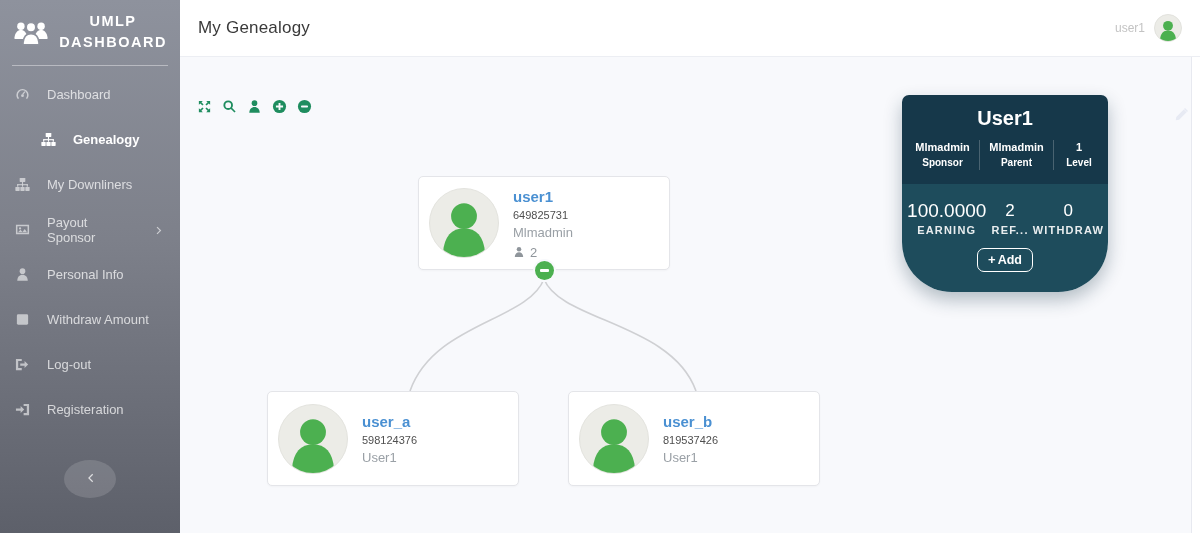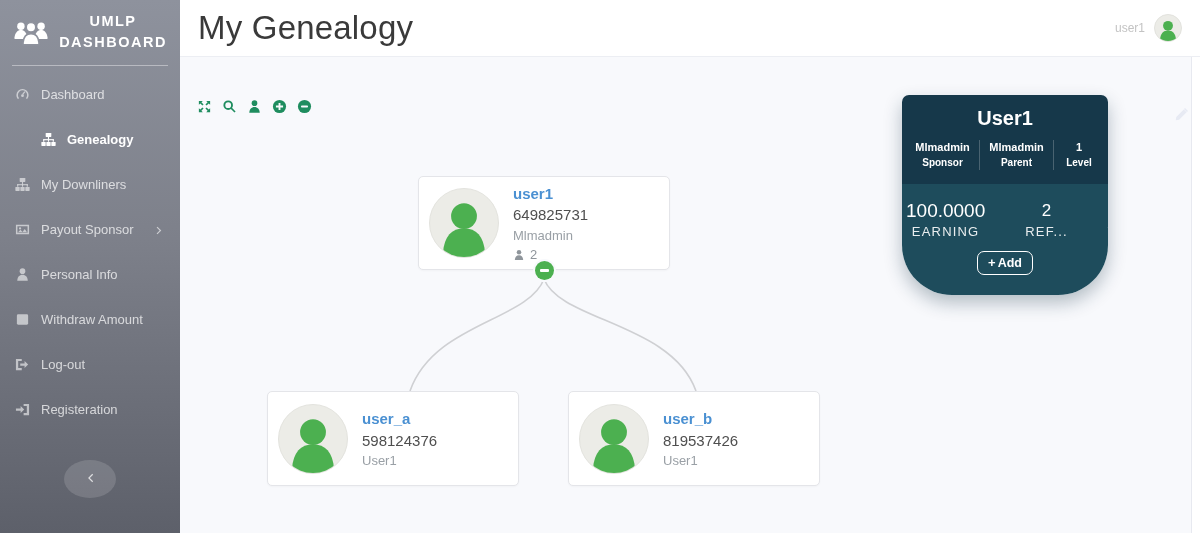--- a/index.html
+++ b/index.html
@@ -18,21 +18,21 @@
   }
   .logo-row { display:flex; align-items:center; gap:10px; padding:11px 12px 9px 14px; }
   .logo-ic { width:34px; height:28px; color:#fff; flex:none; }
   .logo-ic svg { width:100%; height:100%; fill:currentColor; }
   .logo-text {
     color:#fff; font-weight:bold; font-size:14.5px; line-height:1.45;
     letter-spacing:1.5px; text-align:center; width:112px;
   }
   .logo-divider { height:1px; background:rgba(255,255,255,0.4); margin:3px 12px 6px 12px; }
   .nav-item {
-    display:flex; align-items:center; gap:10px; height:45px; padding:0 14px;
+    display:flex; align-items:center; gap:16px; height:45px; padding:0 14px;
     color:rgba(255,255,255,0.72); font-size:13px; cursor:pointer;
   }
   .nav-item.active { color:#ffffff; font-weight:bold;padding-left:40px; }
   .nav-ic { width:17px; height:16px; display:inline-flex; align-items:center; justify-content:center; flex:none; opacity:.8; }
   .nav-item.active .nav-ic { opacity:1; }
   .nav-ic svg { width:15px; height:15px; fill:currentColor; }
   .nav-caret { margin-left:auto; width:12px; height:12px; opacity:.85; }
   .nav-caret svg { width:11px; height:11px; fill:currentColor; }
   .collapse-btn {
     position:absolute; left:64px; top:460px; width:52px; height:38px;
@@ -41,21 +41,21 @@
     color:rgba(255,255,255,0.75);
   }
   .collapse-btn svg { width:12px; height:12px; fill:currentColor; }
 
   
   .header {
     position:absolute; left:180px; top:0; width:1020px; height:57px;
     background:#fff; border-bottom:1px solid #eceef3;
     display:flex; align-items:center; padding:0 18px; z-index:4;
   }
-  .header-title { font-size:33px; color:#3a3a3a; letter-spacing:.2px; }
+  .header-title { font-size:17px; color:#3a3a3a; letter-spacing:.2px; }
   .header-user { margin-left:auto; display:flex; align-items:center; gap:9px; }
   .header-username { font-size:12px; color:#c3c3c3; }
   .avatar {
     border-radius:50%; background:#ecece7; border:1px solid #e3e3de;
     overflow:hidden; position:relative; flex:none;
   }
   .avatar svg { position:absolute; left:0; top:6%; width:100%; height:100%; fill:#4cb050; }
   .avatar-sm { width:28px; height:28px; }
 
   
@@ -76,21 +76,21 @@
   
   .node-card {
     position:absolute; width:252px; height:94px; background:#fff;
     border:1px solid #e4e5e9; border-radius:5px; cursor:pointer;
     box-shadow:0 1px 2px rgba(0,0,0,0.03);
     display:flex; align-items:center; padding:10px;
   }
   .node-avatar { width:70px; height:70px; }
   .node-text { margin-left:14px; line-height:1.35; padding-top:2px; }
   .node-username { color:#4a90d2; font-weight:bold; font-size:15px; text-decoration:none; display:block; }
-  .node-id { color:#4f4f4f; font-size:15px; margin-top:1px; }
+  .node-id { color:#4f4f4f; font-size:11px; margin-top:1px; }
   .node-sponsor { color:#9aa0a6; font-size:13px; margin-top:1px; }
   .node-count { display:flex; align-items:center; gap:5px; color:#8f959b; font-size:13px; margin-top:2px; }
   .node-count svg { width:12px; height:12px; fill:#8f959b; }
   .collapse-node {
     position:absolute; width:19px; height:19px; border-radius:50%;
     background:#4cb050; box-shadow:0 0 0 2px #f8f9fc; cursor:pointer;
     display:flex; align-items:center; justify-content:center;
   }
   .collapse-node::after { content:""; width:9px; height:2.4px; background:#fff; border-radius:1px; }
 
@@ -104,26 +104,26 @@
   .profile-avatar { width:146px; height:146px; margin:0 auto; background:#e6e8e1; border:none; }
   .profile-avatar svg { fill:#4cb050; }
   .profile-name { font-size:20px; font-weight:bold; margin:7px 0 10px; }
   .profile-info { display:flex; padding:0 4px 14px; }
   .pi-col { flex:1.35; padding:0 2px; }
   .pi-col:last-child { flex:0.9; border-left:1px solid rgba(255,255,255,0.22); }
   .pi-col:nth-child(2) { border-left:1px solid rgba(255,255,255,0.22); }
   .pi-value { font-size:11px; font-weight:bold; line-height:15px; }
   .pi-label { font-size:10px; font-weight:bold; line-height:15px; }
   .profile-stats { background:#1e4c5c; padding:17px 4px 20px; text-align:center; }
-  .stats-row { display:flex; align-items:flex-end;gap:40px; }
+  .stats-row { display:flex; align-items:flex-end; }
   .st-col { flex:1; }
   .st-col.wide { flex:1.35; }
   .st-value { font-size:19px; line-height:20px; }
   .st-value.sm { font-size:17px; }
-  .st-label { font-size:13px; font-weight:normal; letter-spacing:1.2px; color:rgba(255,255,255,0.9); margin-top:3px; }
+  .st-label { font-size:11px; font-weight:bold; letter-spacing:1.2px; color:rgba(255,255,255,0.9); margin-top:3px; }
   .add-btn {
     display:inline-flex; align-items:center; gap:2px; margin-top:12px;
     border:1.6px solid #fff; border-radius:7px; padding:3px 10px 4px;
     font-size:12.5px; font-weight:bold; color:#fff; background:transparent; cursor:pointer;
     font-family:"Liberation Sans", sans-serif;
   }
   .add-plus { font-size:13px; font-weight:bold; }
 
   .edit-pencil { position:absolute; left:994px; top:51px; width:14px; height:14px; cursor:pointer; }
   .edit-pencil svg { width:14px; height:14px; fill:#e7eaf3; }

